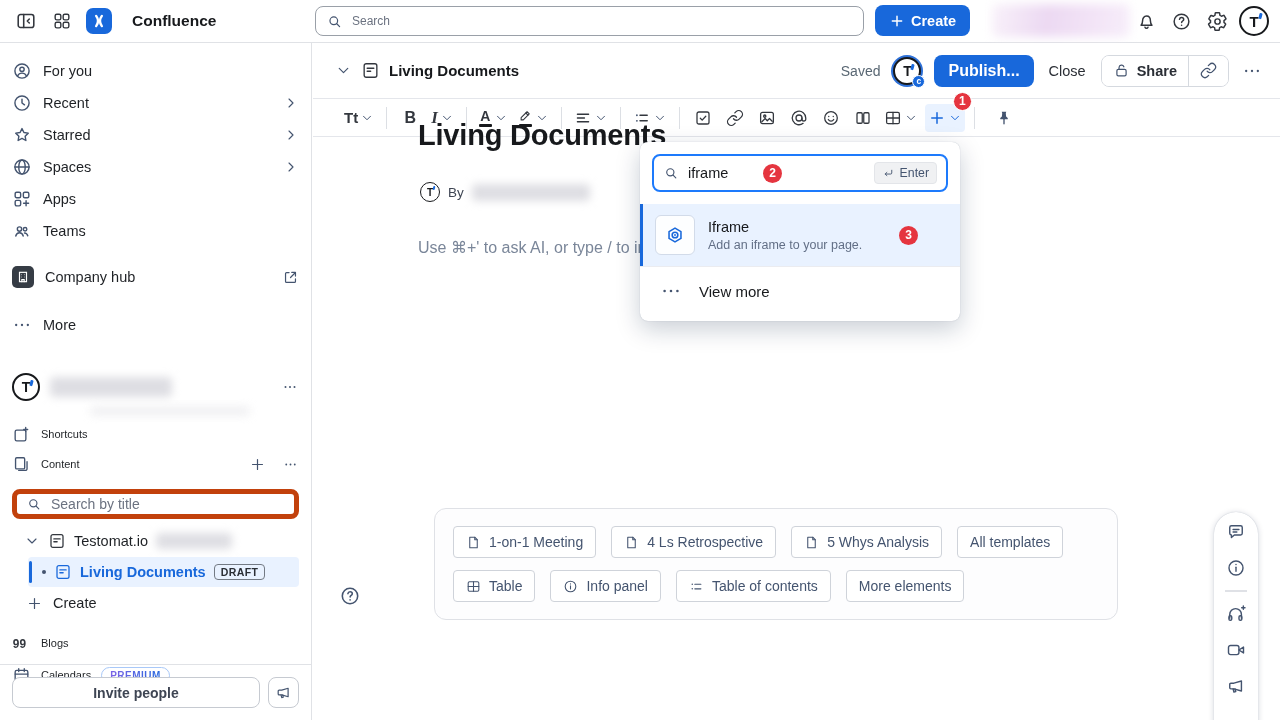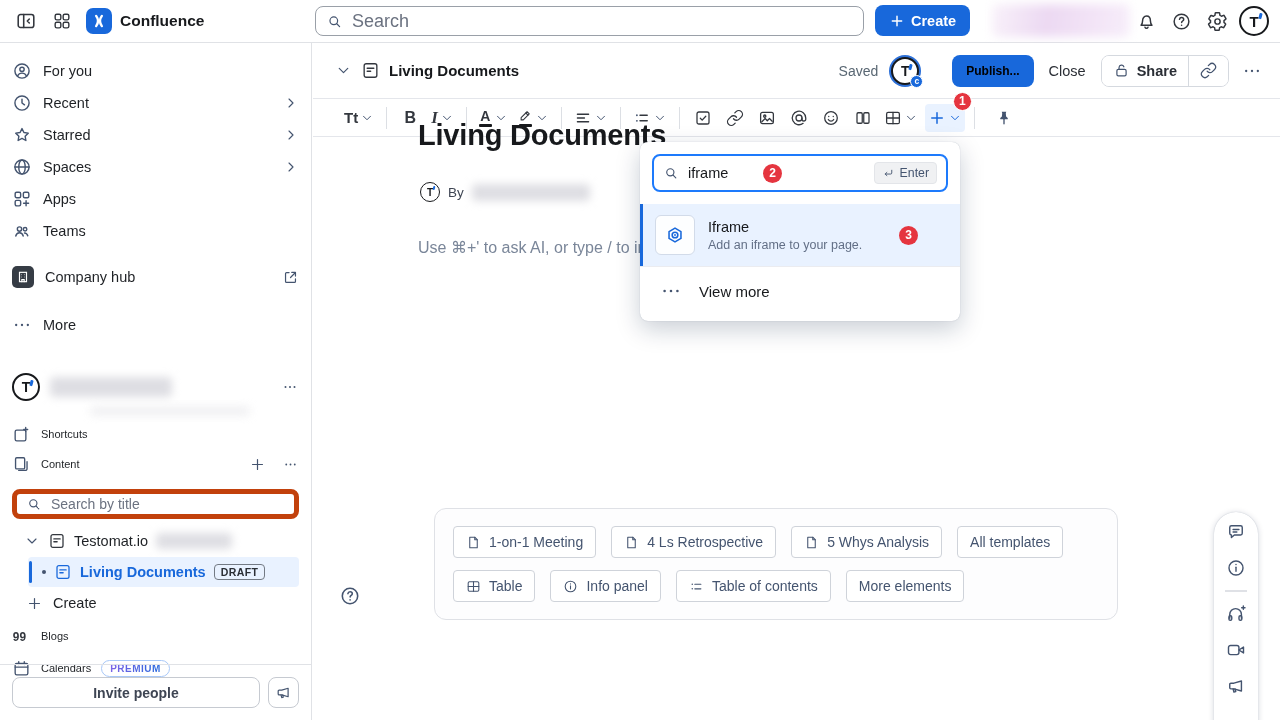--- a/index.html
+++ b/index.html
@@ -13,24 +13,24 @@
   .bluefill{fill:#1868DB;stroke:none;}
 
   
   .topbar{position:absolute;top:0;left:0;width:1280px;height:43px;background:#fff;
           border-bottom:1px solid #E0E2E6;}
   .ibtn{display:flex;align-items:center;justify-content:center;border:none;background:none;
         padding:0;cursor:pointer;}
   .tb-abs{position:absolute;top:0;height:42px;display:flex;align-items:center;}
   .logo-sq{width:26px;height:26px;border-radius:7px;background:#1868DB;display:flex;
            align-items:center;justify-content:center;}
-  .app-name{font-size:15.5px;font-weight:700;margin-left:8px;color:#17191C;}
+  .app-name{font-size:15.5px;font-weight:700;margin-left:20px;color:#17191C;}
   .g-search{position:absolute;left:315px;top:6px;width:549px;height:30px;border:1px solid #9AA0A8;
             border-radius:8px;display:flex;align-items:center;padding:0 10px;gap:7px;background:#fff;}
-  .g-search input{border:none;outline:none;flex:1;font-size:18px;font-family:inherit;color:#1E2125;background:transparent;}
+  .g-search input{border:none;outline:none;flex:1;font-size:12px;font-family:inherit;color:#1E2125;background:transparent;}
   .g-search input::placeholder{color:#6B7280;}
   .create-btn{position:absolute;left:875px;top:5px;height:31px;background:#1868DB;color:#fff;
               border:none;border-radius:8px;display:flex;align-items:center;gap:6px;padding:0 14px;
               font-size:14.5px;font-weight:600;font-family:inherit;cursor:pointer;}
   .blur-pink{position:absolute;left:992px;top:4px;width:138px;height:33px;border-radius:6px;
              background:linear-gradient(100deg,#f9f2fa,#ecd9f2 40%,#f2e3f6 70%,#f7eefa);filter:blur(5px);}
   .tavatar{position:relative;border-radius:50%;background:#fff;border:2px solid #17191C;
            display:flex;align-items:center;justify-content:center;font-weight:800;color:#17191C;}
   .tavatar .tick{position:absolute;width:2.5px;height:6px;background:#1868DB;border-radius:1px;
                  transform:rotate(14deg);}
@@ -80,22 +80,22 @@
   .main{position:absolute;left:313px;top:43px;right:0;bottom:0;background:#fff;}
   .page-head{height:55px;display:flex;align-items:center;gap:9px;padding:0 18px 0 22px;}
   .page-title{font-size:15px;font-weight:700;color:#17191C;}
   .ph-right{margin-left:auto;display:flex;align-items:center;gap:13px;}
   .saved{font-size:14px;color:#596773;}
   .avatar-wrap{position:relative;}
   .avatar-ring{box-shadow:0 0 0 2px #2E71D8;}
   .c-badge{position:absolute;right:-4px;bottom:-3px;width:13px;height:13px;border-radius:50%;
            background:#1868DB;color:#fff;font-size:8.5px;font-weight:700;display:flex;
            align-items:center;justify-content:center;border:1.5px solid #fff;}
-  .publish-btn{height:32px;background:#1868DB;color:#000000;border:none;border-radius:8px;
-               padding:0 14px;font-size:12px;font-weight:600;font-family:inherit;cursor:pointer;margin-left:20px;}
+  .publish-btn{height:32px;background:#1868DB;color:#ffffff;border:none;border-radius:8px;
+               padding:0 14px;font-size:16px;font-weight:600;font-family:inherit;cursor:pointer;}
   .close-btn{border:none;background:none;font-size:14.5px;font-weight:500;color:#2A2E35;
              font-family:inherit;cursor:pointer;padding:0 2px;}
   .share-group{height:32px;border:1px solid #D5D9DF;border-radius:8px;display:flex;align-items:stretch;overflow:hidden;}
   .share-seg{display:flex;align-items:center;gap:7px;padding:0 11px;cursor:pointer;background:#fff;}
   .share-seg .lbl{font-size:14.5px;font-weight:600;color:#2A2E35;}
   .seg-div{width:1px;background:#D5D9DF;}
 
   .toolbar{height:39px;border-top:1px solid #E4E6EB;border-bottom:1px solid #E4E6EB;
            display:flex;align-items:center;padding-left:26px;}
   .t-btn{height:28px;min-width:28px;border:none;background:none;border-radius:4px;display:flex;
@@ -384,21 +384,21 @@
     <span class="draft-badge">DRAFT</span>
   </div>
 
   <div class="tree-row" style="padding-left:26px;gap:10px;">
     <svg class="ic" viewBox="0 0 24 24" width="17">
         <path d="M12 5v14M5 12h14"></path>
       </svg>
     <span class="tree-label">Create</span>
   </div>
 
-  <div class="side-row" style="margin-top:4px;">
+  <div class="side-row" style="margin-top:11px;">
     <svg viewBox="0 0 24 24" width="19">
       <text x="1" y="17.5" font-size="15" font-weight="700" fill="#33373E" font-family="Liberation Sans, sans-serif">99</text>
     </svg>
     <span class="lbl">Blogs</span>
   </div>
   <div class="side-row" style="margin-top:2px;">
     <svg class="ic" viewBox="0 0 24 24" width="19">
       <rect x="4" y="5.5" width="16" height="14.5" rx="2"></rect>
         <path d="M4 10.2h16M8.5 3.5v3.6M15.5 3.5v3.6"></path>
     </svg>

